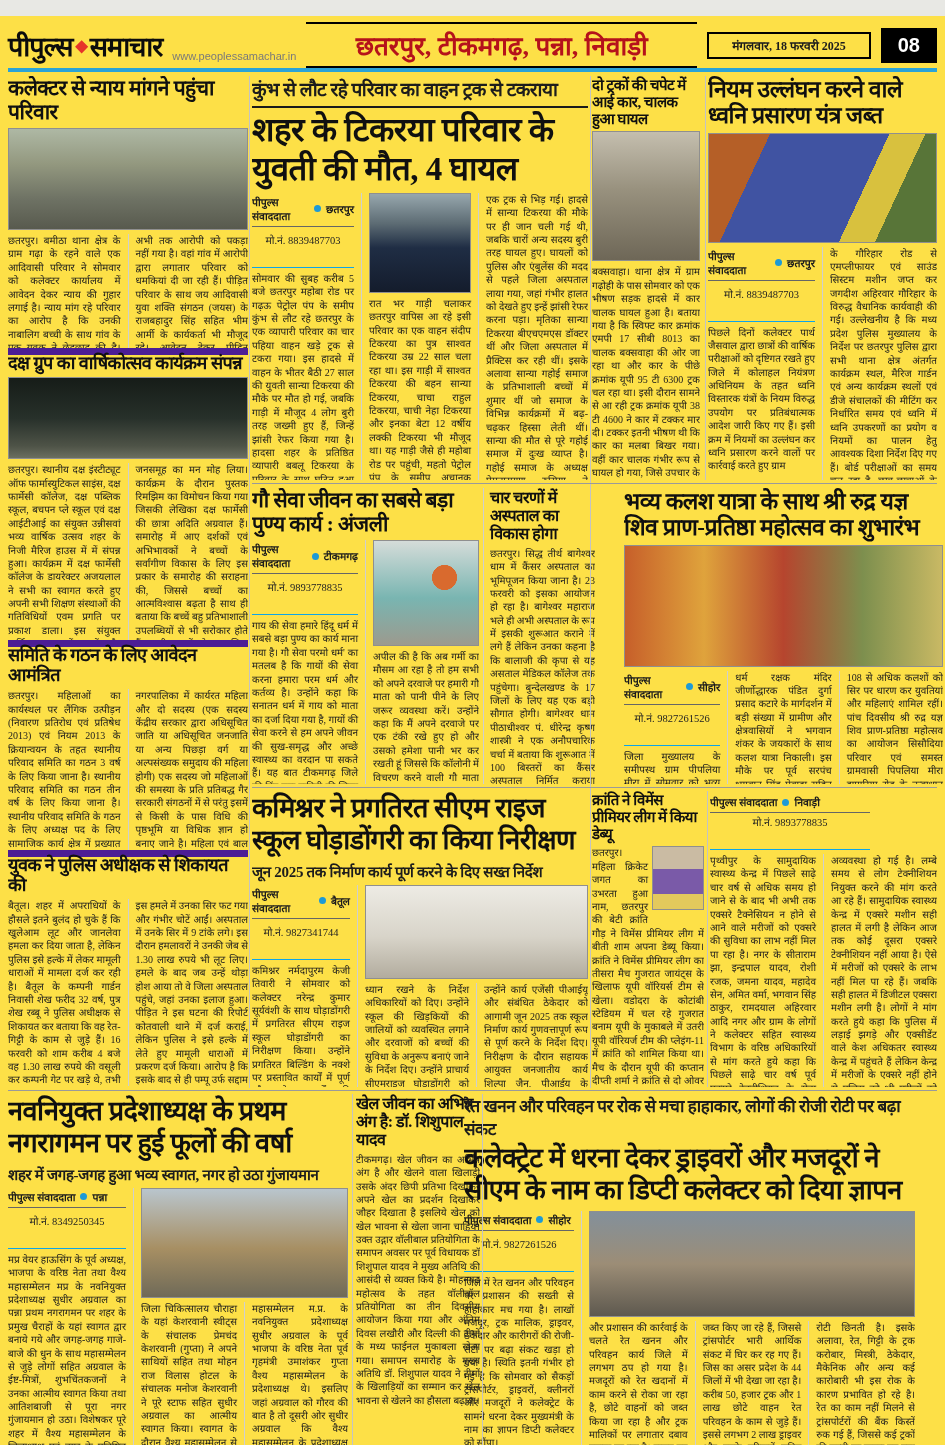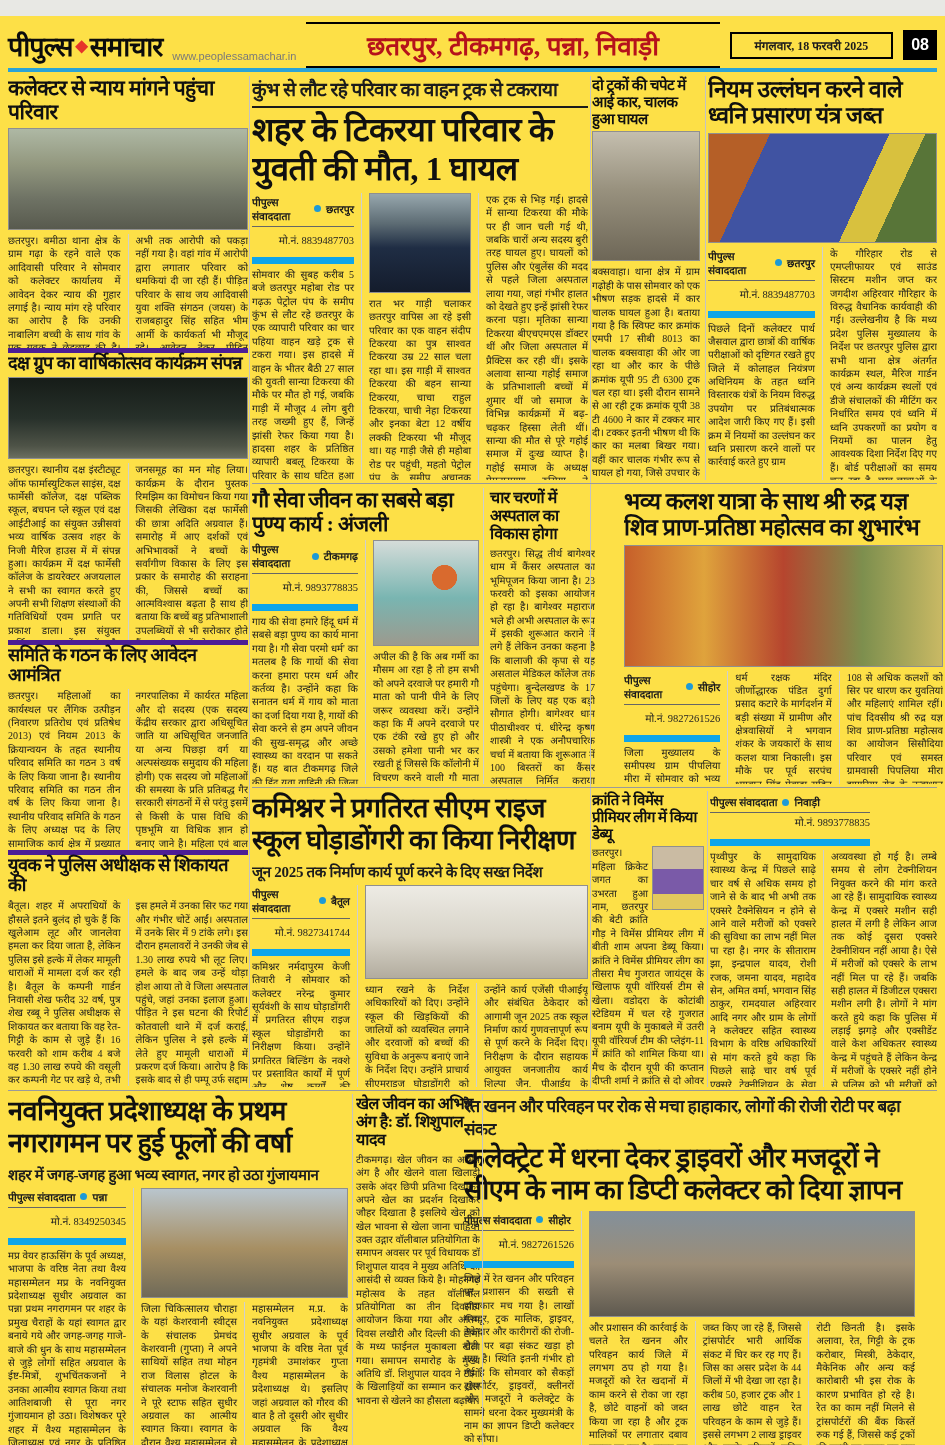--- a/index.html
+++ b/index.html
@@ -8,42 +8,42 @@
   
   .masthead{position:absolute;left:8px;top:6px;width:929px;height:46px;
             border-bottom:4px solid #2ba3d6;display:flex;align-items:center;gap:10px;}
   .logo{display:flex;align-items:center;gap:2px;font-weight:bold;font-size:27px;
         font-family:"Liberation Sans",sans-serif;letter-spacing:-1px;color:#0c0c0c;}
   .logo .lamp{color:#e6332a;font-size:16px;margin:0 1px;}
   .site{font-size:11px;color:#7a7a7a;font-family:"Liberation Sans",sans-serif;align-self:flex-end;margin-bottom:6px;}
   .edition{flex:1;text-align:center;border-top:2px solid #000;border-bottom:2px solid #000;
            padding:3px 0;font-size:26px;font-weight:bold;color:#b5121b;}
   .datebox{border:2px solid #000;padding:3px 23px;font-size:12px;font-weight:bold;white-space:nowrap;}
-  .pagenum{background:#000;color:#fff;font-size:16px;font-weight:bold;padding:6px 8px;
+  .pagenum{background:#000;color:#fff;font-size:20px;font-weight:bold;padding:6px 17px;
            font-family:"Liberation Sans",sans-serif;}
   
   .art{position:absolute;overflow:hidden;}
-  .bb{border-bottom:5px solid #4c1d95;}
+  .bb{border-bottom:7px solid #4c1d95;}
   .vr{position:absolute;width:1px;background:#c3c3c3;}
   .hr{position:absolute;height:1px;background:#9a9a9a;}
   
   .hl{font-weight:bold;color:#101010;line-height:1.12;margin:1px 0 4px;letter-spacing:-0.5px;}
   .hl-xl{font-size:33px;line-height:1.18;}
   .hl-lg{font-size:27px;line-height:1.2;}
   .hl-md{font-size:21px;}
   .hl-sm{font-size:18px;}
   .hl-xs{font-size:15px;}
   .kicker{font-size:19px;font-weight:bold;border-bottom:2px solid #1a1a1a;padding-bottom:4px;
           margin-bottom:3px;letter-spacing:-0.5px;}
   .kicker2{font-size:17px;font-weight:bold;margin-bottom:2px;letter-spacing:-0.4px;}
   .subhead{font-size:15px;font-weight:bold;margin:1px 0 4px;letter-spacing:-0.3px;}
   .byline{display:flex;align-items:center;gap:5px;font-size:10.5px;font-weight:bold;
           border-bottom:1px solid #666;padding:2px 0 3px;}
   .byline .dot{width:7px;height:7px;border-radius:50%;background:#1d9ad6;flex:0 0 auto;}
-  .phone{font-size:10.5px;text-align:right;border-bottom:7px solid #0ea5e9;padding:2px 0 10px;color:#222;}
+  .phone{font-size:10.5px;text-align:center;border-bottom:1px solid #0ea5e9;padding:2px 0 20px;color:#222;}
   .body{font-size:10px;line-height:1.34;text-align:justify;color:#1b1b1b;}
   .row{display:flex;gap:7px;}
   .bcol{flex:1;min-width:0;}
   .bcol + .bcol{border-left:1px solid #cfcfcf;padding-left:7px;}
   .stack{display:flex;flex-direction:column;gap:4px;}
   
   .photo{border:1px solid #8f8f8f;margin:2px 0 4px;background-size:cover;}
   .tex{background-image:repeating-linear-gradient(90deg,rgba(50,40,30,.25) 0 7px,rgba(255,255,255,.06) 7px 14px);}
   .ph-crowd{background:linear-gradient(180deg,#aeb8a4 0%,#93987f 35%,#6e7264 70%,#585a4e 100%);}
   .ph-stage{background:linear-gradient(180deg,#161c18 0%,#27302a 50%,#4e5347 85%,#6b6f60 100%);}
@@ -105,21 +105,21 @@
   <div class="art" style="left:8px;top:838px;width:240px;height:232px;">
     <div class="hl hl-sm">युवक ने पुलिस अधीक्षक से शिकायत की</div>
     <div class="row">
       <div class="bcol body">बैतूल। शहर में अपराधियों के हौसले इतने बुलंद हो चुके हैं कि खुलेआम लूट और जानलेवा हमला कर दिया जाता है, लेकिन पुलिस इसे हल्के में लेकर मामूली धाराओं में मामला दर्ज कर रही है। बैतूल के कम्पनी गार्डन निवासी शेख फरीद 32 वर्ष, पुत्र शेख रब्बू ने पुलिस अधीक्षक से शिकायत कर बताया कि वह रेत-गिट्टी के काम से जुड़े हैं। 16 फरवरी को शाम करीब 4 बजे वह 1.30 लाख रुपये की वसूली कर कम्पनी गेट पर खड़े थे, तभी पम्पू उर्फ सद्दाम, सोनू, गोलू सहित अन्य 8 लोगों ने आकर उनसे गाली-गलौच शुरू कर दी। शेख फरीद ने विरोध किया तो दोषियों ने लाठी, लात और घूंसों से मारपीट शुरू कर दी।</div>
       <div class="bcol body">इस हमले में उनका सिर फट गया और गंभीर चोटें आईं। अस्पताल में उनके सिर में 9 टांके लगे। इस दौरान हमलावरों ने उनकी जेब से 1.30 लाख रुपये भी लूट लिए। हमले के बाद जब उन्हें थोड़ा होश आया तो वे जिला अस्पताल पहुंचे, जहां उनका इलाज हुआ। पीड़ित ने इस घटना की रिपोर्ट कोतवाली थाने में दर्ज कराई, लेकिन पुलिस ने इसे हल्के में लेते हुए मामूली धाराओं में प्रकरण दर्ज किया। आरोप है कि इसके बाद से ही पम्पू उर्फ सद्दाम लगातार शेख फरीद को धमकी दे रहा है कि रिपोर्ट वापस ले लो, वरना जान से मार दिया जाएगा। युवक ने एसपी से शिकायती आवेदन देकर कार्रवाई की मांग की है।</div>
     </div>
   </div>
 
   <div class="art" style="left:252px;top:60px;width:336px;height:404px;">
     <div class="kicker">कुंभ से लौट रहे परिवार का वाहन ट्रक से टकराया</div>
-    <div class="hl hl-xl">शहर के टिकरया परिवार के युवती की मौत, 1 घायल</div>
+    <div class="hl hl-xl">शहर के टिकरया परिवार के युवती की मौत, 4 घायल</div>
     <div class="row" style="margin-top:4px;">
       <div class="bcol stack">
         <div class="byline">
           <span>पीपुल्स संवाददाता</span>
           <span class="dot"></span>
           <span>छतरपुर</span>
         </div>
         <div class="phone">मो.नं. 8839487703</div>
         <div class="body">सोमवार की सुबह करीब 5 बजे छतरपुर महोबा रोड पर गढ़ऊ पेट्रोल पंप के समीप कुंभ से लौट रहे छतरपुर के एक व्यापारी परिवार का चार पहिया वाहन खड़े ट्रक से टकरा गया। इस हादसे में वाहन के भीतर बैठी 27 साल की युवती सान्या टिकरया की मौके पर मौत हो गई, जबकि गाड़ी में मौजूद 4 लोग बुरी तरह जख्मी हुए हैं, जिन्हें झांसी रेफर किया गया है। हादसा शहर के प्रतिष्ठित व्यापारी बबलू टिकरया के परिवार के साथ घटित हुआ है, जो नौगांव रोड पर बजाज शोरूम का संचालन करते हैं। जानकारी के मुताबिक बबलू उर्फ संदीप टिकरया का परिवार 3-4 वाहनों से कुंभ स्नान के लिए गया था। यह सभी वाहन सोमवार को वापिस लौट रहे।</div>
       </div>

